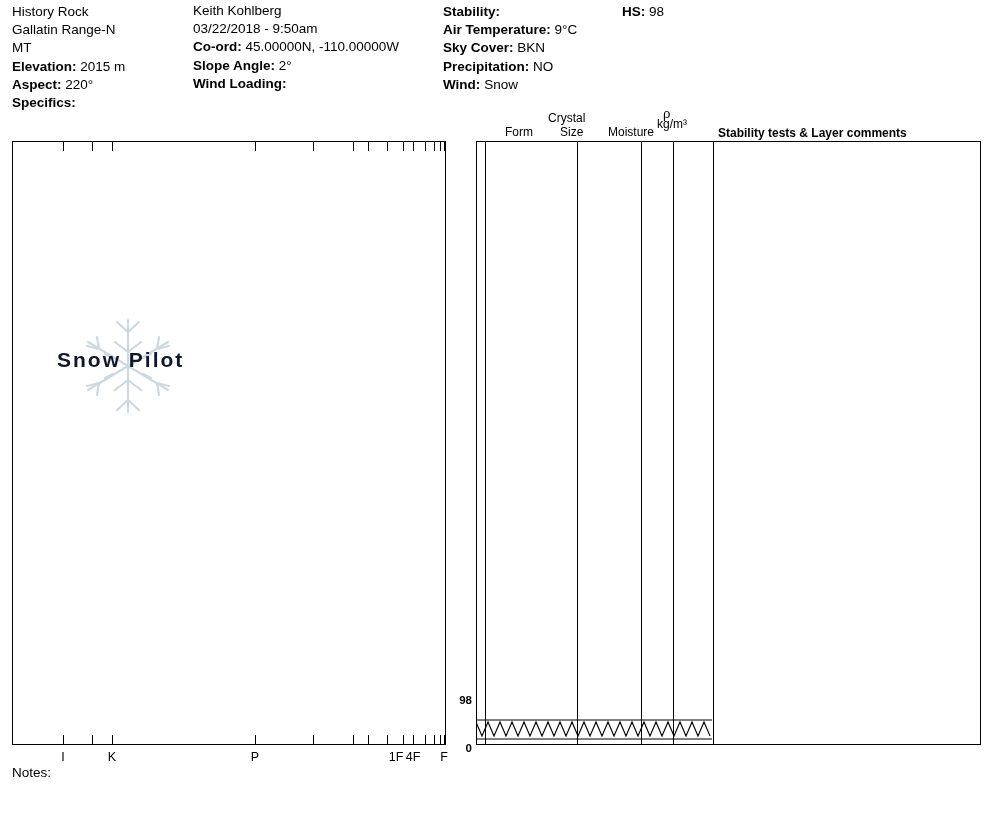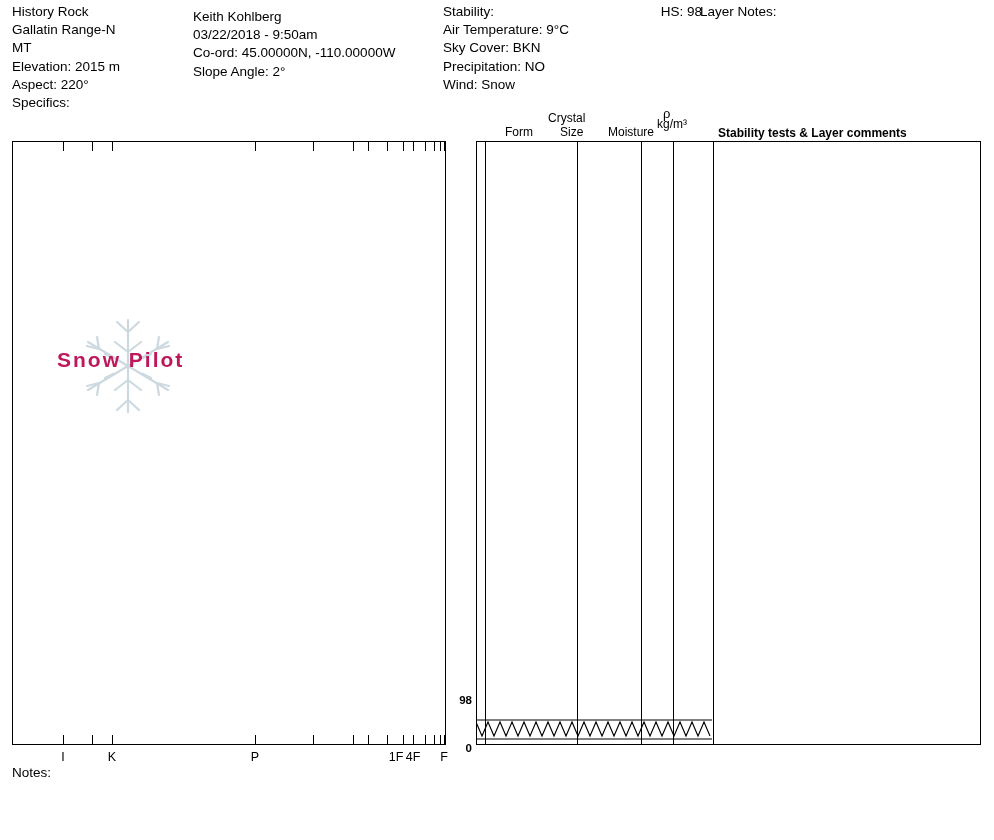--- a/index.html
+++ b/index.html
@@ -28,25 +28,25 @@
     top: 0;
     width: 994px;
     height: 118px;
   }
   .hdr-col {
     position: absolute;
     font-size: 13.5px;
     line-height: 18.2px;
   }
   .hdr-col1 { left: 12px;  top: 3px;  width: 180px; }
-  .hdr-col2 { left: 193px; top: 8px;  width: 245px; }
+  .hdr-col2 { left: 193px; top: 2px;  width: 245px; }
   .hdr-col3 { left: 443px; top: 3px;  width: 175px; }
-  .hdr-col4 { left: 622px; top: 3px;  width: 80px; text-align: right; }
+  .hdr-col4 { left: 622px; top: 3px;  width: 80px; }
   .hdr-col5 { left: 700px; top: 3px;  width: 250px; }
-  .lbl { font-weight: normal; }
+  .lbl { font-weight: bold; }
   .val { font-weight: normal; }
   .row { white-space: nowrap; }
 
   
   .col-titles {
     position: absolute;
     left: 0;
     top: 104px;
     width: 994px;
     height: 38px;
@@ -108,21 +108,21 @@
     height: 110px;
     pointer-events: none;
   }
   .wm-text {
     position: absolute;
     left: 4px;
     top: 36px;
     font-size: 21px;
     font-weight: bold;
     letter-spacing: 2px;
-    color: #be185d;
+    color: #0f172a;
     font-family: "Liberation Sans", sans-serif;
   }
 
   
   .depth-label {
     position: absolute;
     font-size: 11.5px;
     font-weight: bold;
     text-align: right;
     width: 22px;
@@ -194,20 +194,23 @@
       <div class="row">Keith Kohlberg</div>
       <div class="row">03/22/2018 - 9:50am</div>
       <div class="row">
         <span class="lbl">Co-ord:</span>
         <span class="val">45.00000N, -110.00000W</span>
       </div>
       <div class="row">
         <span class="lbl">Slope Angle:</span>
         <span class="val">2°</span>
       </div>
+      <div class="row">
+        <span class="lbl">Wind Loading:</span>
+      </div>
     </div>
 
     <div class="hdr-col hdr-col3">
       <div class="row">
         <span class="lbl">Stability:</span>
         <span class="val"></span>
       </div>
       <div class="row">
         <span class="lbl">Air Temperature:</span>
         <span class="val">9°C</span>
@@ -226,25 +229,20 @@
       </div>
     </div>
 
     <div class="hdr-col hdr-col4">
       <div class="row">
         <span class="lbl">HS:</span>
         <span class="val">98</span>
       </div>
     </div>
 
-    <div class="hdr-col hdr-col5">
-      <div class="row">
-        <span class="lbl">Layer Notes:</span>
-      </div>
-    </div>
   </div>
 
   <div class="col-titles">
     <div class="ct ct-form">Form</div>
     <div class="ct ct-crystal">Crystal</div>
     <div class="ct ct-size">Size</div>
     <div class="ct ct-moist">Moisture</div>
     <div class="ct ct-rho">ρ</div>
     <div class="ct ct-rhounit">kg/m³</div>
     <div class="ct ct-stab">Stability tests &amp; Layer comments</div>

